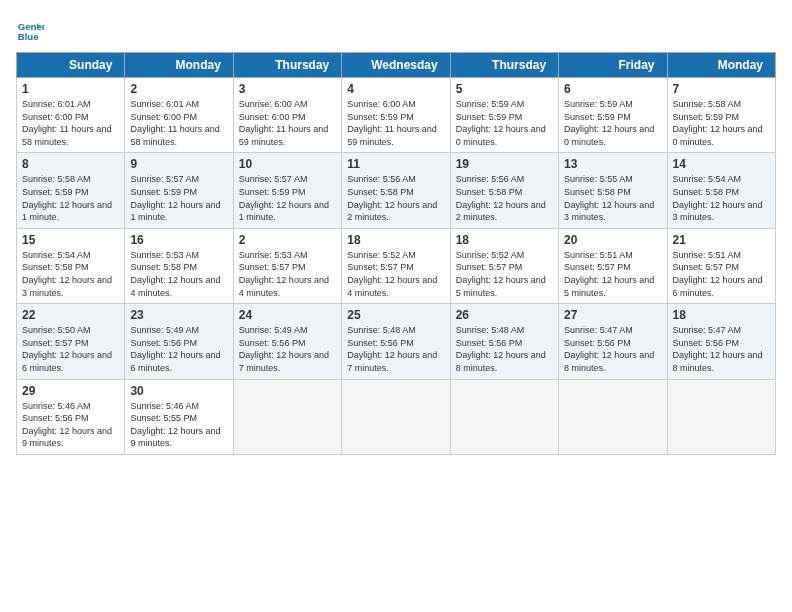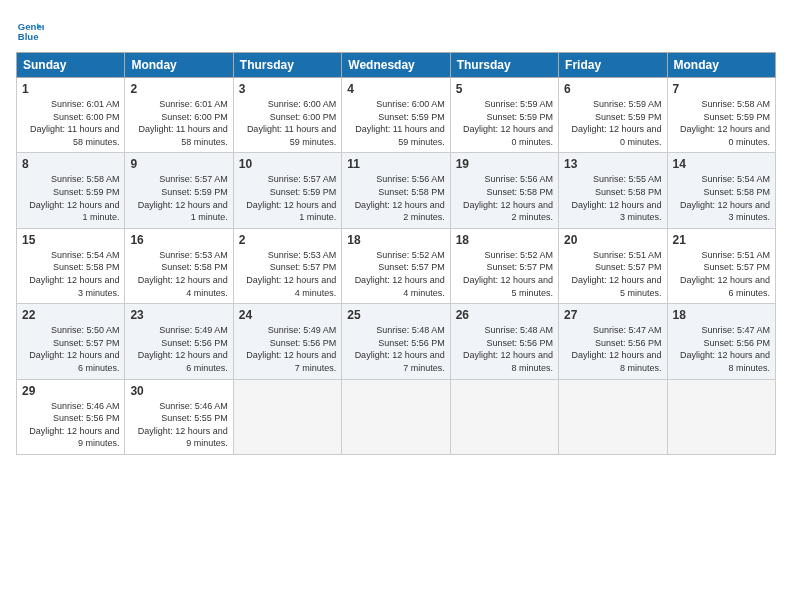--- a/index.html
+++ b/index.html
@@ -40,22 +40,22 @@
     table {
       width: 100%;
       border-collapse: collapse;
       table-layout: fixed;
     }
     th {
       background-color: #1a6faf;
       color: #fff;
       font-size: 12px;
       font-weight: bold;
-      text-align: left;
-      padding: 5px 6px;
+      text-align: right;
+      padding: 5px 12px;
       border: 1px solid #aaa;
     }
     td {
       vertical-align: top;
       border: 1px solid #ccc;
       padding: 4px 5px;
       font-size: 9.5px;
       color: #333;
       background: #fff;
       min-height: 70px;
@@ -71,21 +71,20 @@
     }
     .day-num {
       font-size: 12px;
       font-weight: bold;
       display: block;
       margin-bottom: 2px;
     }
     .cell-content {
       font-size: 9px;
       line-height: 1.4;
-      text-align: right;
     }
   </style>
 </head>
 <body>
 
 <div class="header-row">
   <div class="logo">
     <svg class="logo-icon" viewBox="0 0 32 32">
       <text x="2" y="16" font-size="11" font-weight="bold" fill="#1a6faf">General</text>
       <text x="2" y="27" font-size="11" font-weight="bold" fill="#1a6faf">Blue</text>

